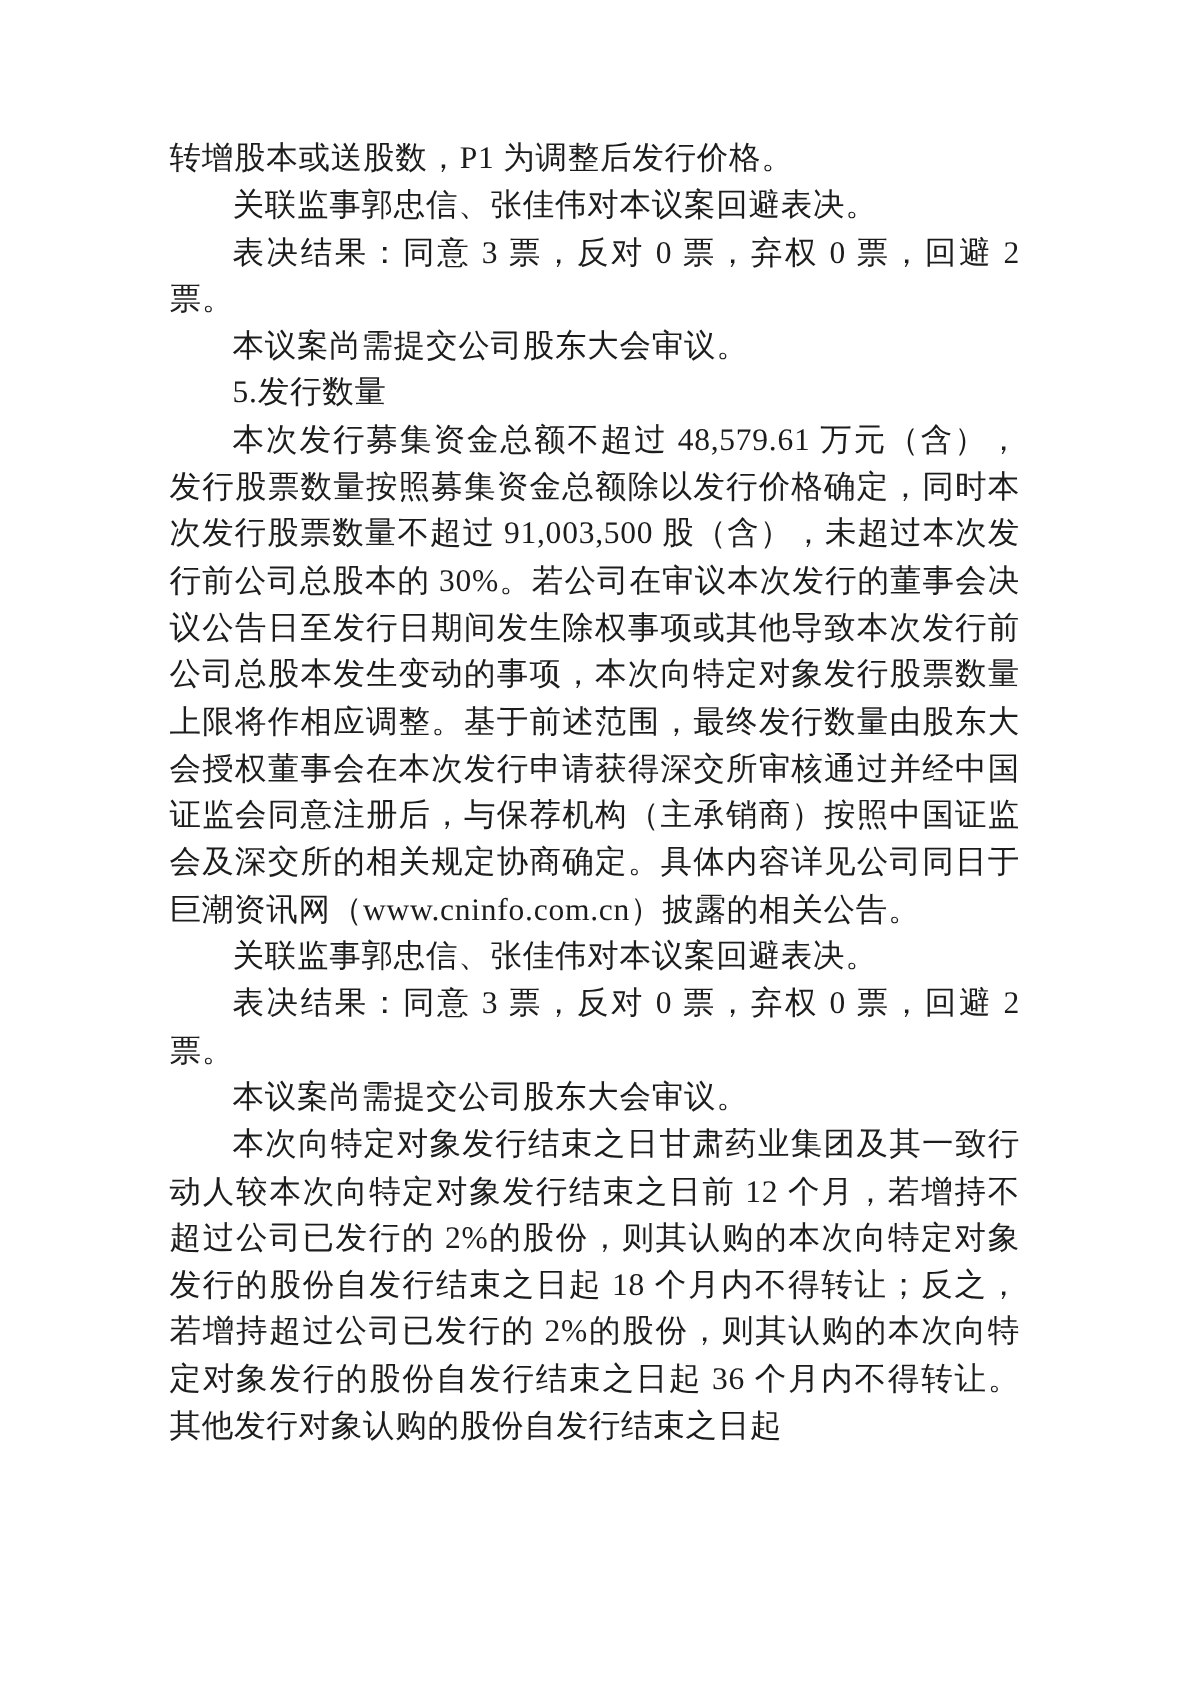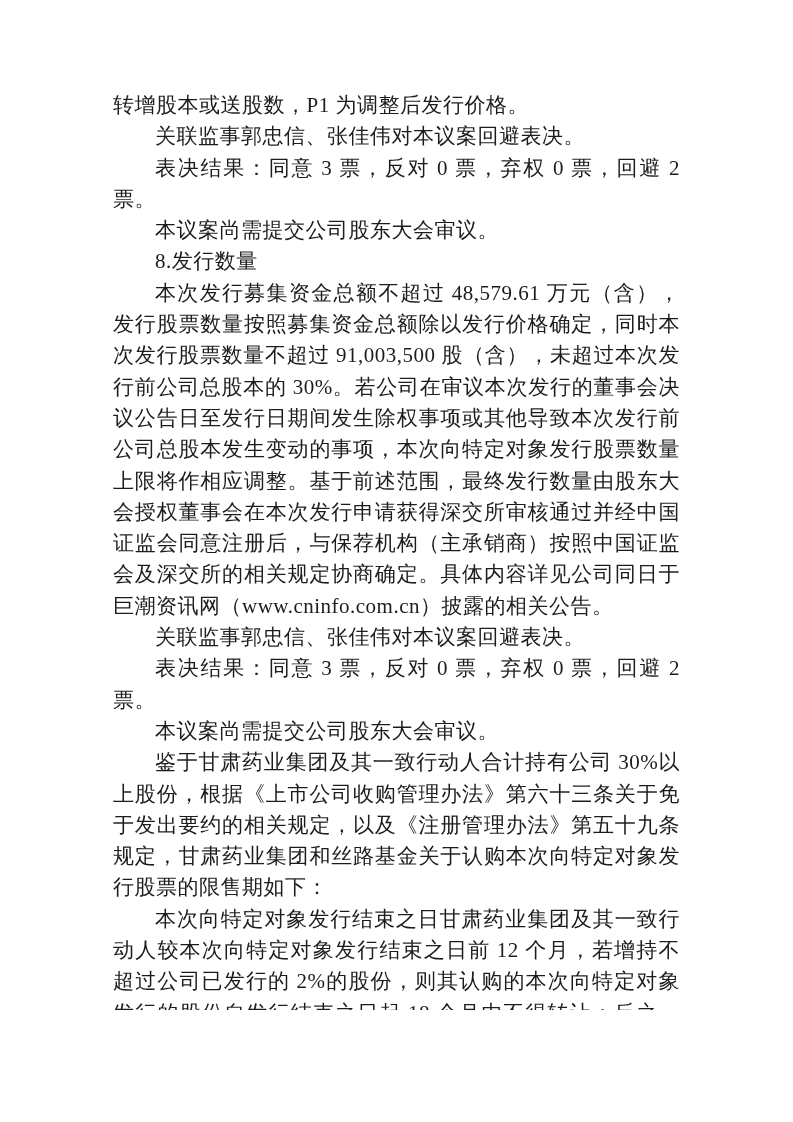--- a/index.html
+++ b/index.html
@@ -48,24 +48,23 @@
 </style>
 </head>
 <body>
 
 <div class="page">
   <div class="content" id="document-body">
       <p class="no-indent">转增股本或送股数，P1 为调整后发行价格。</p>
       <p>关联监事郭忠信、张佳伟对本议案回避表决。</p>
       <p>表决结果：同意 3 票，反对 0 票，弃权 0 票，回避 2 票。</p>
       <p>本议案尚需提交公司股东大会审议。</p>
-      <p>8.发行数量</p>
+      <p>5.发行数量</p>
       <p>本次发行募集资金总额不超过 48,579.61 万元（含），发行股票数量按照募集资金总额除以发行价格确定，同时本次发行股票数量不超过 91,003,500 股（含），未超过本次发行前公司总股本的 30%。若公司在审议本次发行的董事会决议公告日至发行日期间发生除权事项或其他导致本次发行前公司总股本发生变动的事项，本次向特定对象发行股票数量上限将作相应调整。基于前述范围，最终发行数量由股东大会授权董事会在本次发行申请获得深交所审核通过并经中国证监会同意注册后，与保荐机构（主承销商）按照中国证监会及深交所的相关规定协商确定。具体内容详见公司同日于巨潮资讯网（www.cninfo.com.cn）披露的相关公告。</p>
       <p>关联监事郭忠信、张佳伟对本议案回避表决。</p>
       <p>表决结果：同意 3 票，反对 0 票，弃权 0 票，回避 2 票。</p>
       <p>本议案尚需提交公司股东大会审议。</p>
-      <p>鉴于甘肃药业集团及其一致行动人合计持有公司 30%以上股份，根据《上市公司收购管理办法》第六十三条关于免于发出要约的相关规定，以及《注册管理办法》第五十九条规定，甘肃药业集团和丝路基金关于认购本次向特定对象发行股票的限售期如下：</p>
       <p>本次向特定对象发行结束之日甘肃药业集团及其一致行动人较本次向特定对象发行结束之日前 12 个月，若增持不超过公司已发行的 2%的股份，则其认购的本次向特定对象发行的股份自发行结束之日起 18 个月内不得转让；反之，若增持超过公司已发行的 2%的股份，则其认购的本次向特定对象发行的股份自发行结束之日起 36 个月内不得转让。其他发行对象认购的股份自发行结束之日起</p>
     </div>
   <div class="page-footer">
     <span>4</span>
   </div>
 </div>
 
 </body></html>

